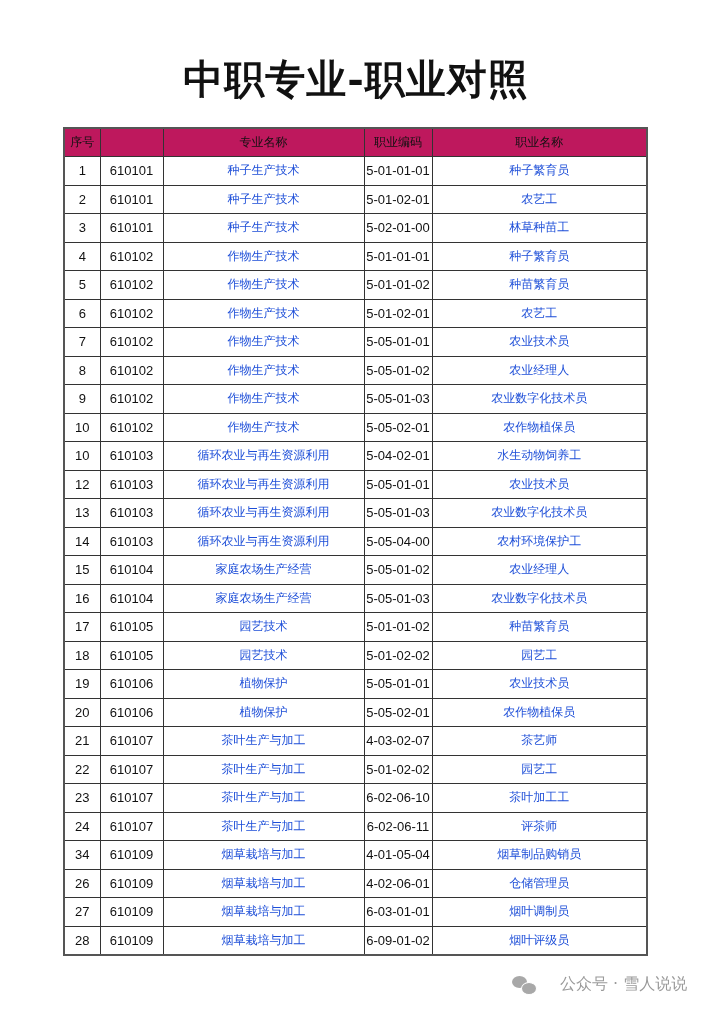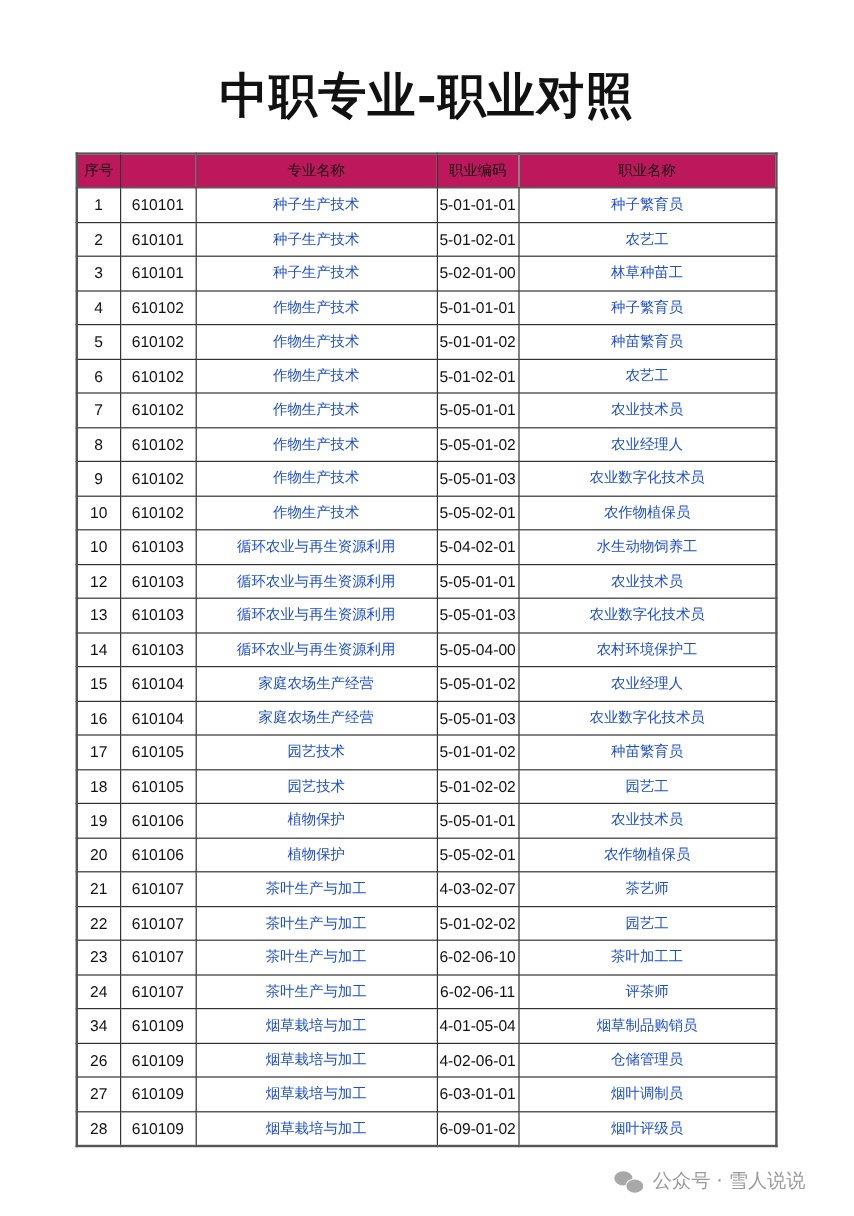--- a/index.html
+++ b/index.html
@@ -4,21 +4,21 @@
 <style>
   html, body { margin:0; padding:0; background:#ffffff; }
   body { width:712px; height:1013px; position:relative; overflow:hidden; font-family:"DejaVu Sans", sans-serif; color:#111; }
   .title { position:absolute; top:52px; left:0; width:712px; text-align:center; font-family:"DejaVu Serif", serif; font-weight:bold; font-size:40px; letter-spacing:1px; color:#111; }
   table.grid { position:absolute; left:63px; top:127px; border-collapse:collapse; table-layout:fixed; font-size:12px; }
   table.grid td, table.grid th { border:1px solid #333; text-align:center; padding:0; height:27.5px; overflow:hidden; white-space:nowrap; }
   table.grid th { background:#be185d; font-weight:normal; font-size:12px; height:27px; }
   table.grid { border:2px solid #555; }
   td.num, td.code, td.occode { font-family:"Liberation Sans", sans-serif; font-size:13px; }
   td.name, td.occ { color:#1d4ed8; }
-  .watermark { position:absolute; left:512px; top:974px; display:flex; align-items:center; gap:6px; color:#9a9a9a; font-size:16px; }
+  .watermark { position:absolute; left:512px; top:974px; display:flex; align-items:center; gap:22px; color:#9a9a9a; font-size:16px; }
   .wechat-icon { width:26px; height:20px; position:relative; }
   .wechat-icon .b1 { position:absolute; left:0; top:1px; width:15px; height:12px; border-radius:50%; background:#a8a8a8; }
   .wechat-icon .b2 { position:absolute; left:9px; top:7px; width:14px; height:11px; border-radius:50%; background:#a8a8a8; border:1px solid #fff; }
 </style>
 </head>
 <body>
 
 <div class="title">中职专业-职业对照</div>
 
 <table class="grid">

